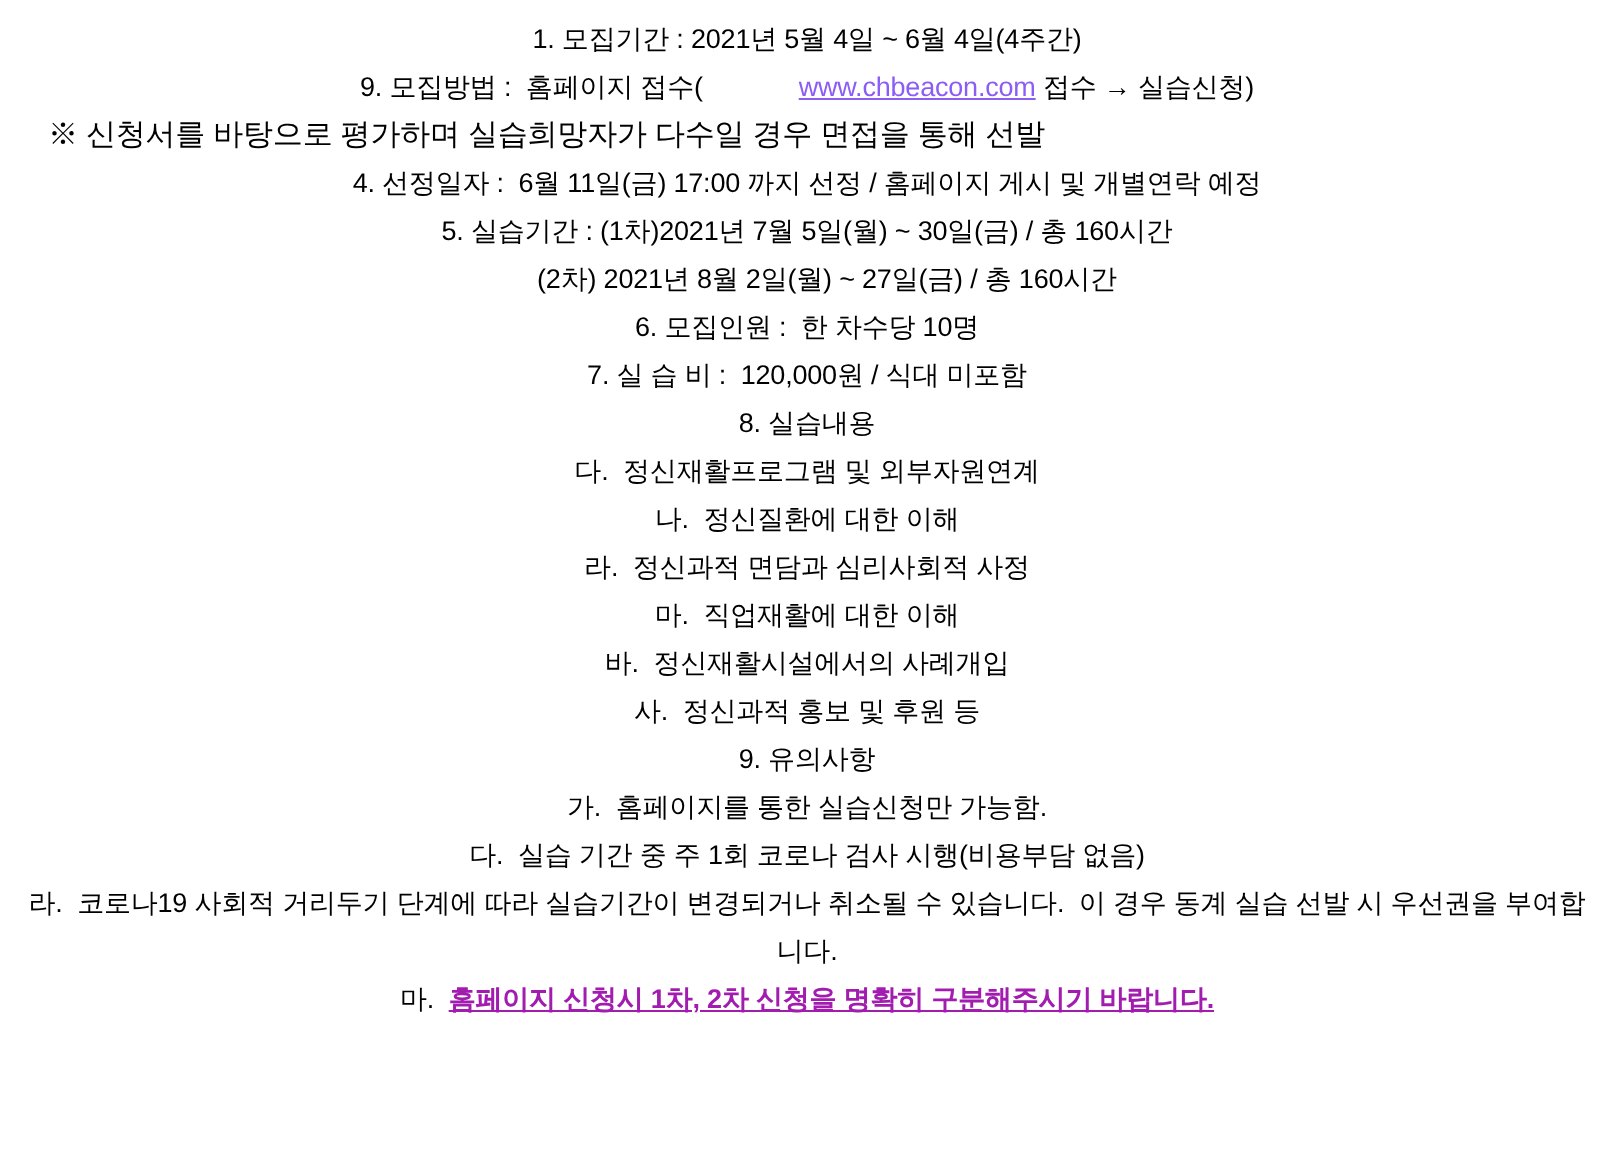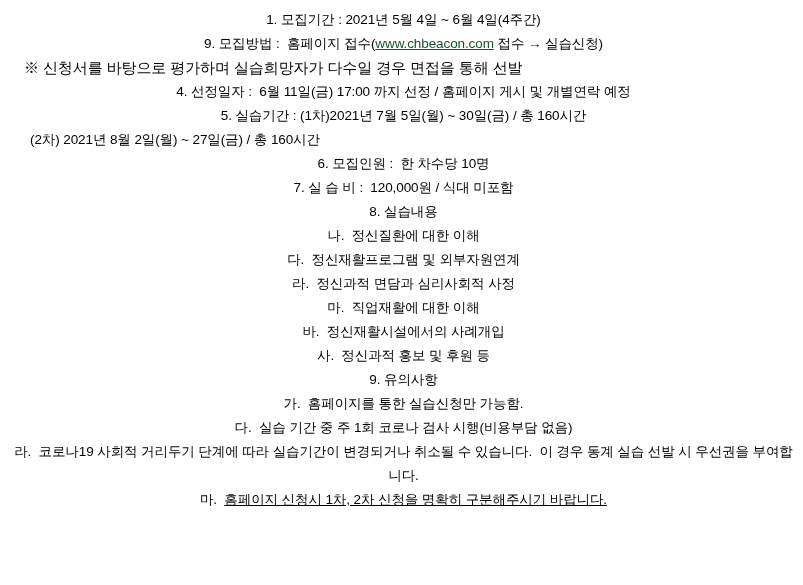--- a/index.html
+++ b/index.html
@@ -18,29 +18,30 @@
     padding: 8px 6px 0 6px;
     box-sizing: border-box;
   }
   .line {
     font-size: 13.5px;
     line-height: 24px;
     white-space: pre-wrap;
     letter-spacing: -0.1px;
   }
   .indent-0 { padding-left: 4px; text-align: center; }
-  .indent-1 { padding-left: 24px; }
+  .indent-1 { padding-left: 24px; text-align: center; }
   .indent-2 { padding-left: 18px; }
   .link {
-    color: #14532d;
+    color: #8b5cf6;
     text-decoration: underline;
+    padding-left: 48px;
   }
   .red-underline {
-    color: #000000;
-    font-weight: normal;
+    color: #a21caf;
+    font-weight: bold;
     text-decoration: underline;
   }
   .note {
     font-size: 15px;
     line-height: 24px;
   }
   .inline-seg { white-space: pre-wrap; }
 </style>
 </head>
 <body>
@@ -60,23 +61,23 @@
 
   <div class="line indent-1"><span>(2차) 2021년 8월 2일(월) ~ 27일(금) / 총 160시간</span></div>
 
   <div class="line indent-0"><span>6. 모집인원 :  한 차수당 10명</span></div>
 
   <div class="line indent-0"><span>7. 실 습 비 :  120,000원 / 식대 미포함</span></div>
 
   <div class="line indent-0"><span>8. 실습내용</span></div>
 
 
+  <div class="line indent-0"><span>다.  정신재활프로그램 및 외부자원연계</span></div>
+
   <div class="line indent-0"><span>나.  정신질환에 대한 이해</span></div>
-
-  <div class="line indent-0"><span>다.  정신재활프로그램 및 외부자원연계</span></div>
 
   <div class="line indent-0"><span>라.  정신과적 면담과 심리사회적 사정</span></div>
 
   <div class="line indent-0"><span>마.  직업재활에 대한 이해</span></div>
 
   <div class="line indent-0"><span>바.  정신재활시설에서의 사례개입</span></div>
 
   <div class="line indent-0"><span>사.  정신과적 홍보 및 후원 등</span></div>
 
   <div class="line indent-0"><span>9. 유의사항</span></div>

